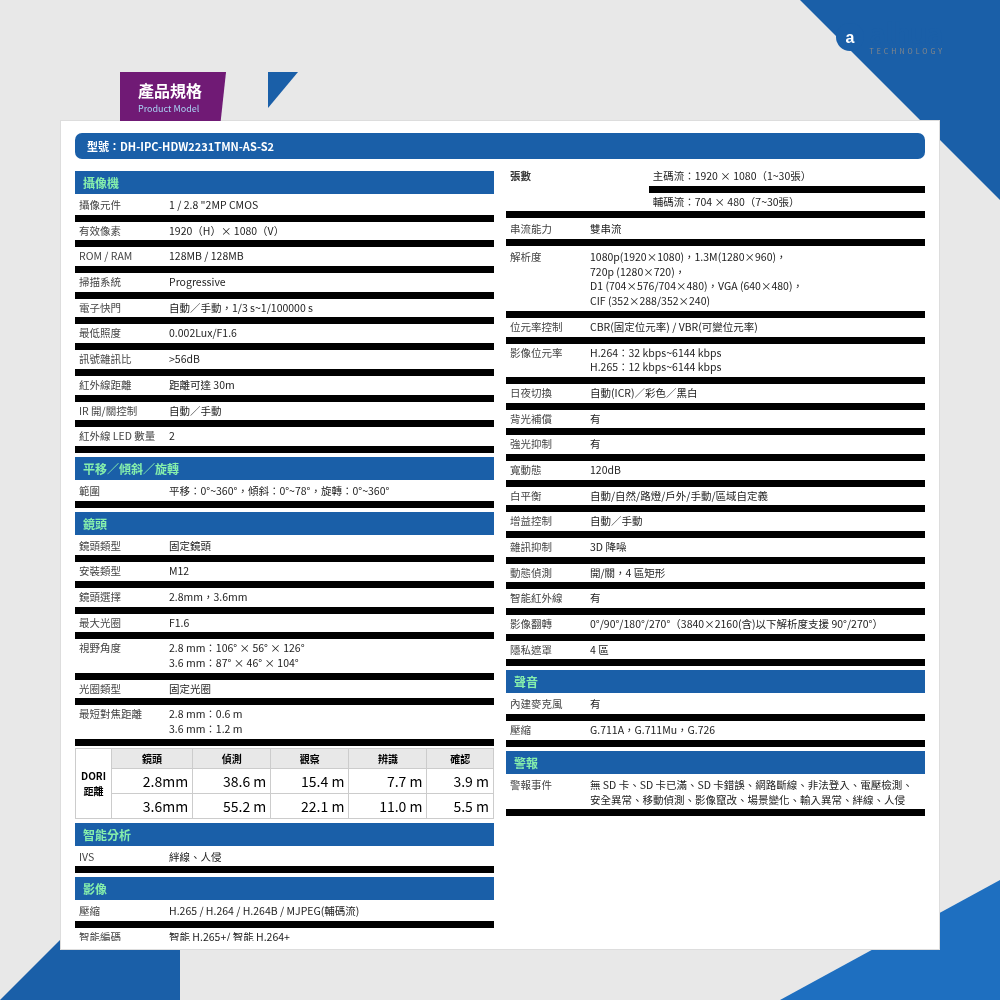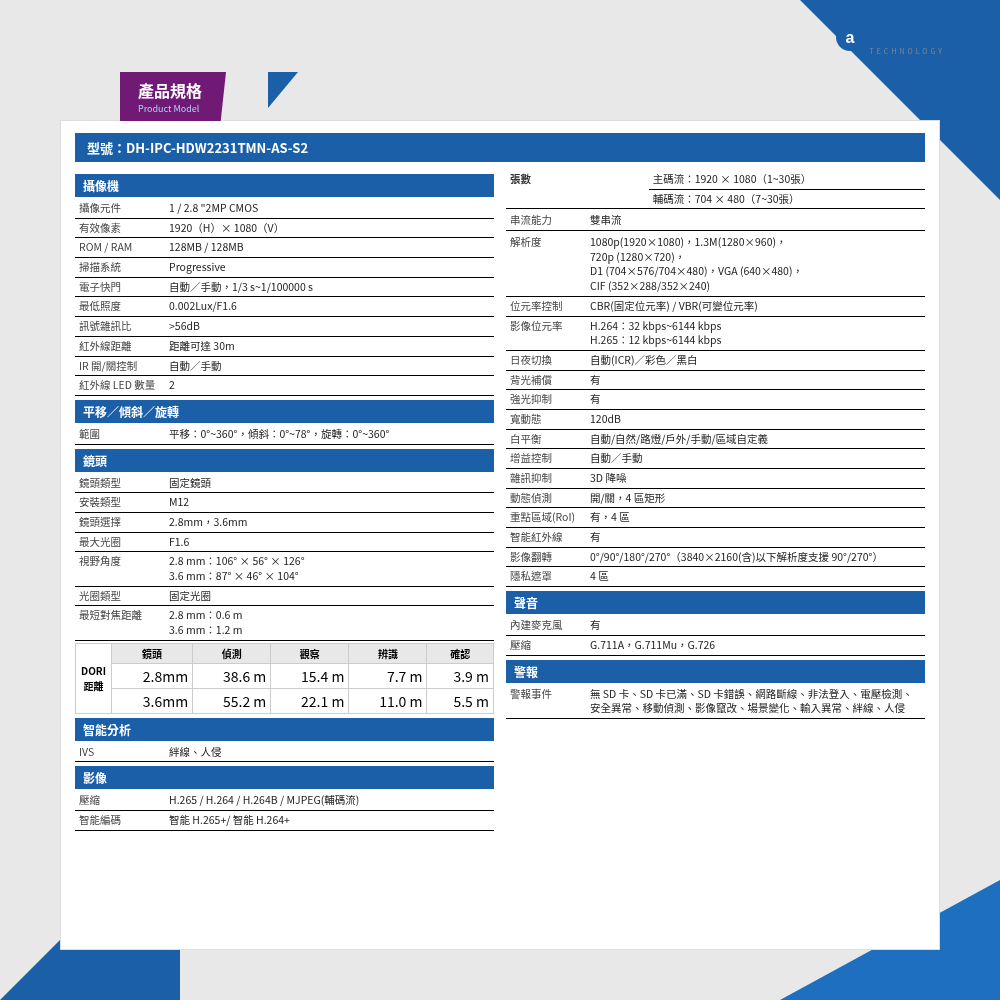--- a/index.html
+++ b/index.html
@@ -97,53 +97,54 @@
       border: 1px solid #ddd;
       z-index: 5;
       padding: 12px 14px;
     }
 
     
     .model-header {
       background: #1a5fa8;
       color: white;
       padding: 5px 12px;
-      font-size: 13px;
+      font-size: 11px;
       font-weight: bold;
       margin-bottom: 8px;
+      border-radius: 7px;
     }
 
     
     .two-col {
       display: flex;
       gap: 12px;
       height: calc(100% - 30px);
     }
     .col-left, .col-right {
       flex: 1;
       overflow: hidden;
     }
 
     
     .section-header {
       background: #1a5fa8;
-      color: #ffffff;
+      color: #86efac;
       padding: 3px 8px;
       font-size: 12px;
       font-weight: bold;
       margin: 4px 0 2px 0;
     }
 
     
     .spec-table {
       width: 100%;
       border-collapse: collapse;
     }
     .spec-table tr {
-      border-bottom: 1px solid #000000;
+      border-bottom: 7px solid #000000;
     }
     .spec-table td {
       padding: 2px 4px;
       vertical-align: top;
       font-size: 10.5px;
       line-height: 1.4;
     }
     .spec-table td:first-child {
       color: #444;
       width: 90px;
@@ -432,24 +433,20 @@
         </tr>
         <tr>
           <td>雜訊抑制</td>
           <td>3D 降噪</td>
         </tr>
         <tr>
           <td>動態偵測</td>
           <td>開/關，4 區矩形</td>
         </tr>
         <tr>
-          <td>重點區域(RoI)</td>
-          <td>有，4 區</td>
-        </tr>
-        <tr>
           <td>智能紅外線</td>
           <td>有</td>
         </tr>
         <tr>
           <td>影像翻轉</td>
           <td>0°/90°/180°/270°（3840×2160(含)以下解析度支援 90°/270°）</td>
         </tr>
         <tr>
           <td>隱私遮罩</td>
           <td>4 區</td>

